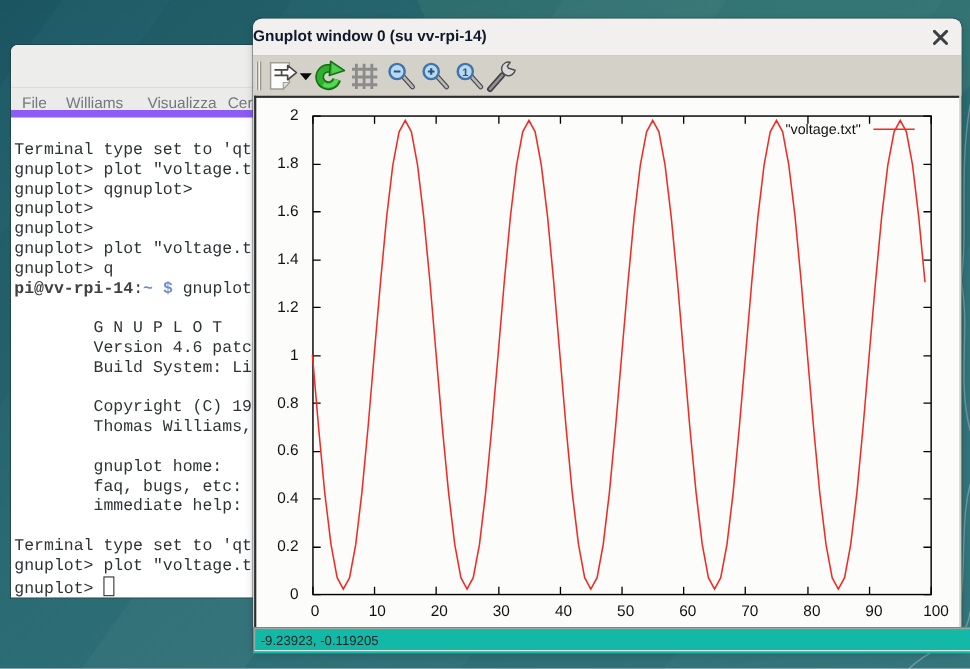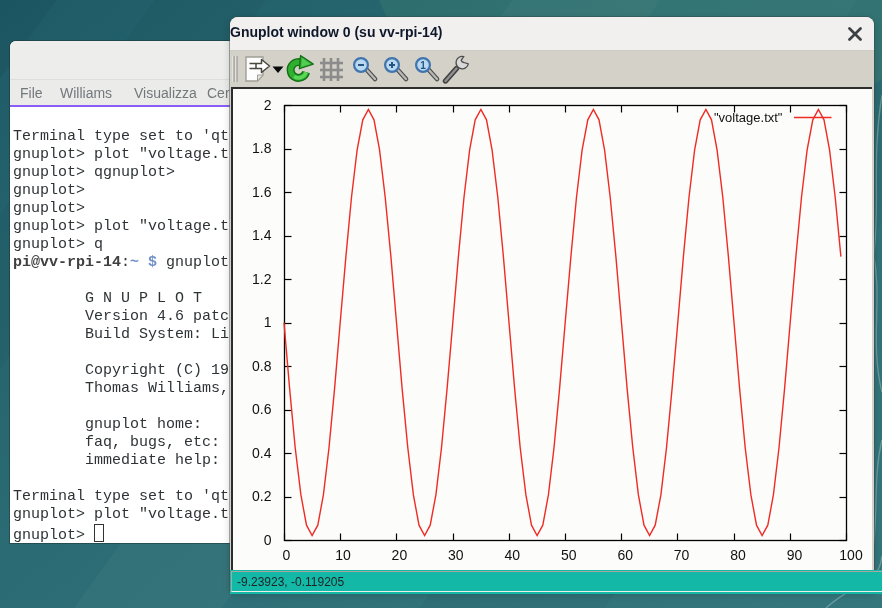--- a/index.html
+++ b/index.html
@@ -6,21 +6,21 @@
 body{width:882px;height:608px;overflow:hidden;position:relative;font-family:"Liberation Sans",sans-serif;}
 #desk{position:absolute;left:0;top:0;width:882px;height:608px;
  background:linear-gradient(140deg,#1d5a66 0%,#24626c 18%,#2a6a72 38%,#2e6e76 55%,#32737a 75%,#35767d 100%);}
 #rays{position:absolute;left:0;top:0;width:882px;height:608px;}
 
 #term{position:absolute;left:10px;top:41px;width:300px;height:502px;
  border-radius:6px 6px 0 0;background:#ffffff;
  box-shadow:0 0 0 1px rgba(32,52,58,0.55);}
 #ttitle{position:absolute;left:0;top:0;width:100%;height:38px;background:#edeeec;border-radius:6px 6px 0 0;}
 #tmenu{position:absolute;left:0;top:38px;width:100%;height:28px;background:#ebebe9;
- border-top:1px solid #dededc;border-bottom:2px solid #8b5cf6;box-sizing:border-box;}
+ border-top:1px solid #dededc;border-bottom:7px solid #8b5cf6;box-sizing:border-box;}
 #tmenu span{position:absolute;top:5px;font-size:14px;color:#73787c;}
 #tbody{position:absolute;left:0;top:66px;width:100%;height:436px;background:#ffffff;overflow:hidden;}
 #tbody pre{margin:0;padding:21px 0 0 3px;font-family:"Liberation Mono",monospace;font-size:15px;line-height:18px;color:#2e3436;}
 .grn{color:#404040;font-weight:bold;}
 .blu{color:#7191c9;font-weight:bold;}
 #cur{display:inline-block;width:8px;height:16px;border:1.5px solid #2e3436;vertical-align:-3px;}
 
 #gp{position:absolute;left:230px;top:17px;width:644px;height:574px;border-radius:8px 8px 2px 2px;
  background:#d4d1c8;box-shadow:0 0 0 1px rgba(55,70,74,0.45), 0 3px 9px rgba(0,0,0,0.18);}
 #gtitle{position:absolute;left:0;top:0;width:100%;height:34px;background:#f1f0ee;border-radius:8px 8px 0 0;

